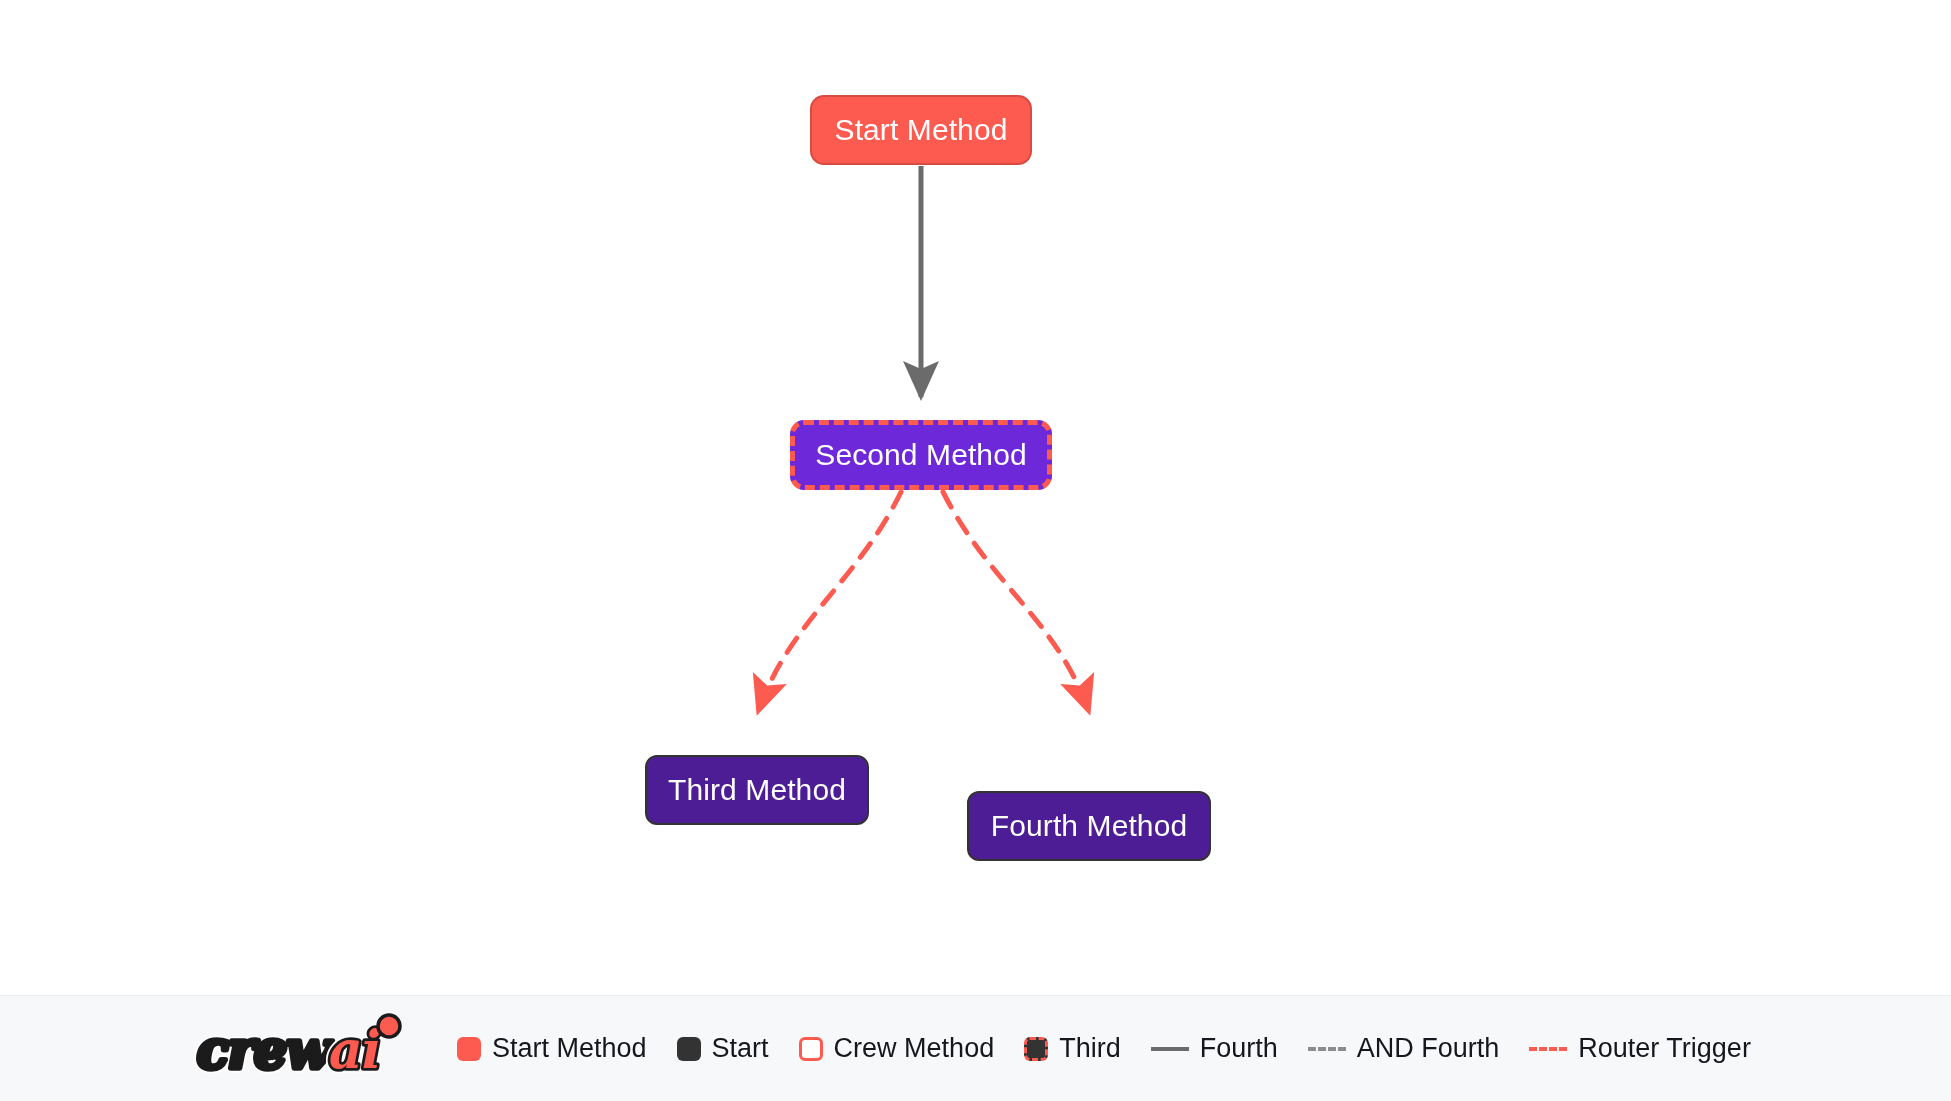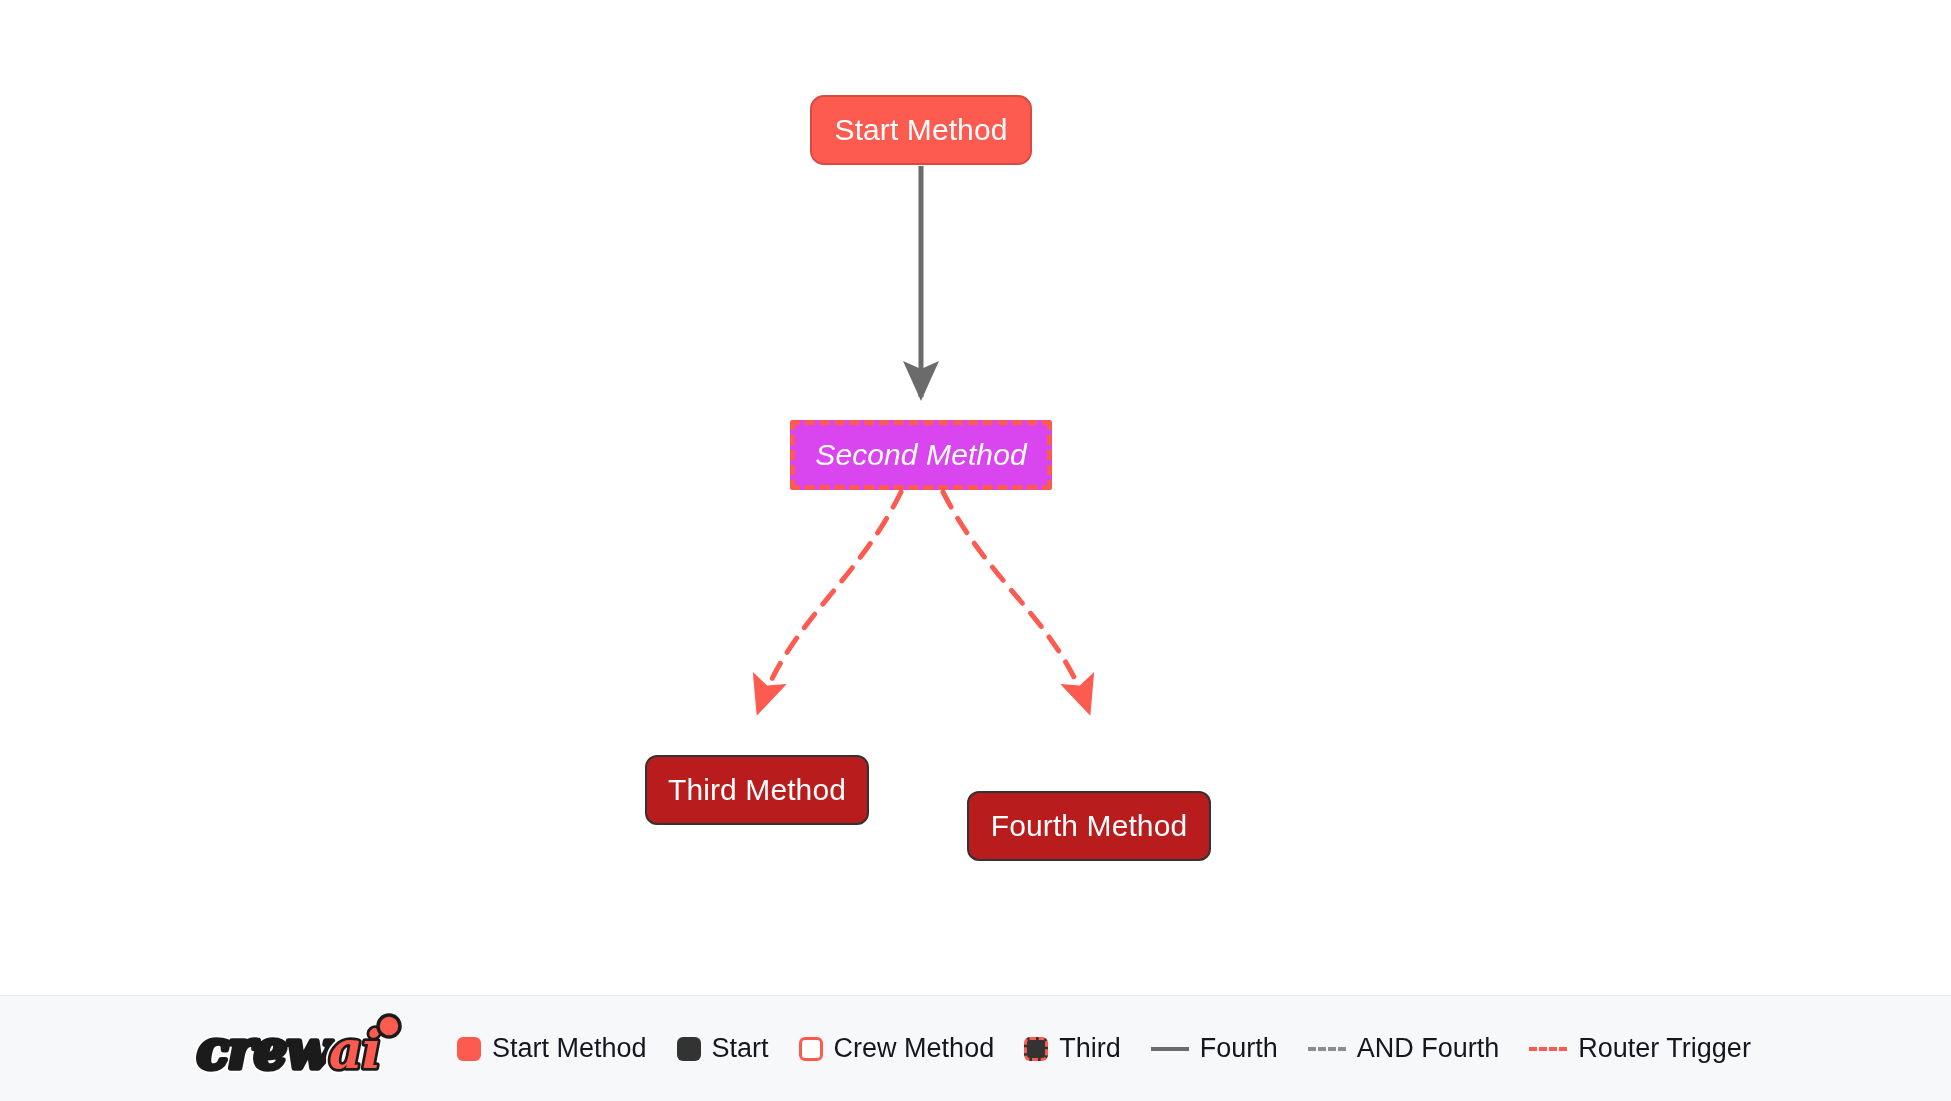--- a/index.html
+++ b/index.html
@@ -46,28 +46,27 @@
     white-space: nowrap;
     user-select: none;
     z-index: 5;
   }
   .node-start {
     background: #fd5a50;
     border: 2px solid #d94a41;
     border-radius: 14px;
   }
   .node-method {
-    background: #b91c1c;
+    background: #4c1d95;
     border: 2px solid #333333;
   }
   .node-router {
-    background: #d946ef;
+    background: #6d28d9;
     border: 5px dashed #fd5a50;
-    border-radius: 2px;
-    font-style: italic;
+    border-radius: 14px;
   }
 
   
   #legend-bar {
     position: absolute;
     left: 0;
     top: 995px;
     width: 1951px;
     height: 106px;
     background: #f7f8fa;

